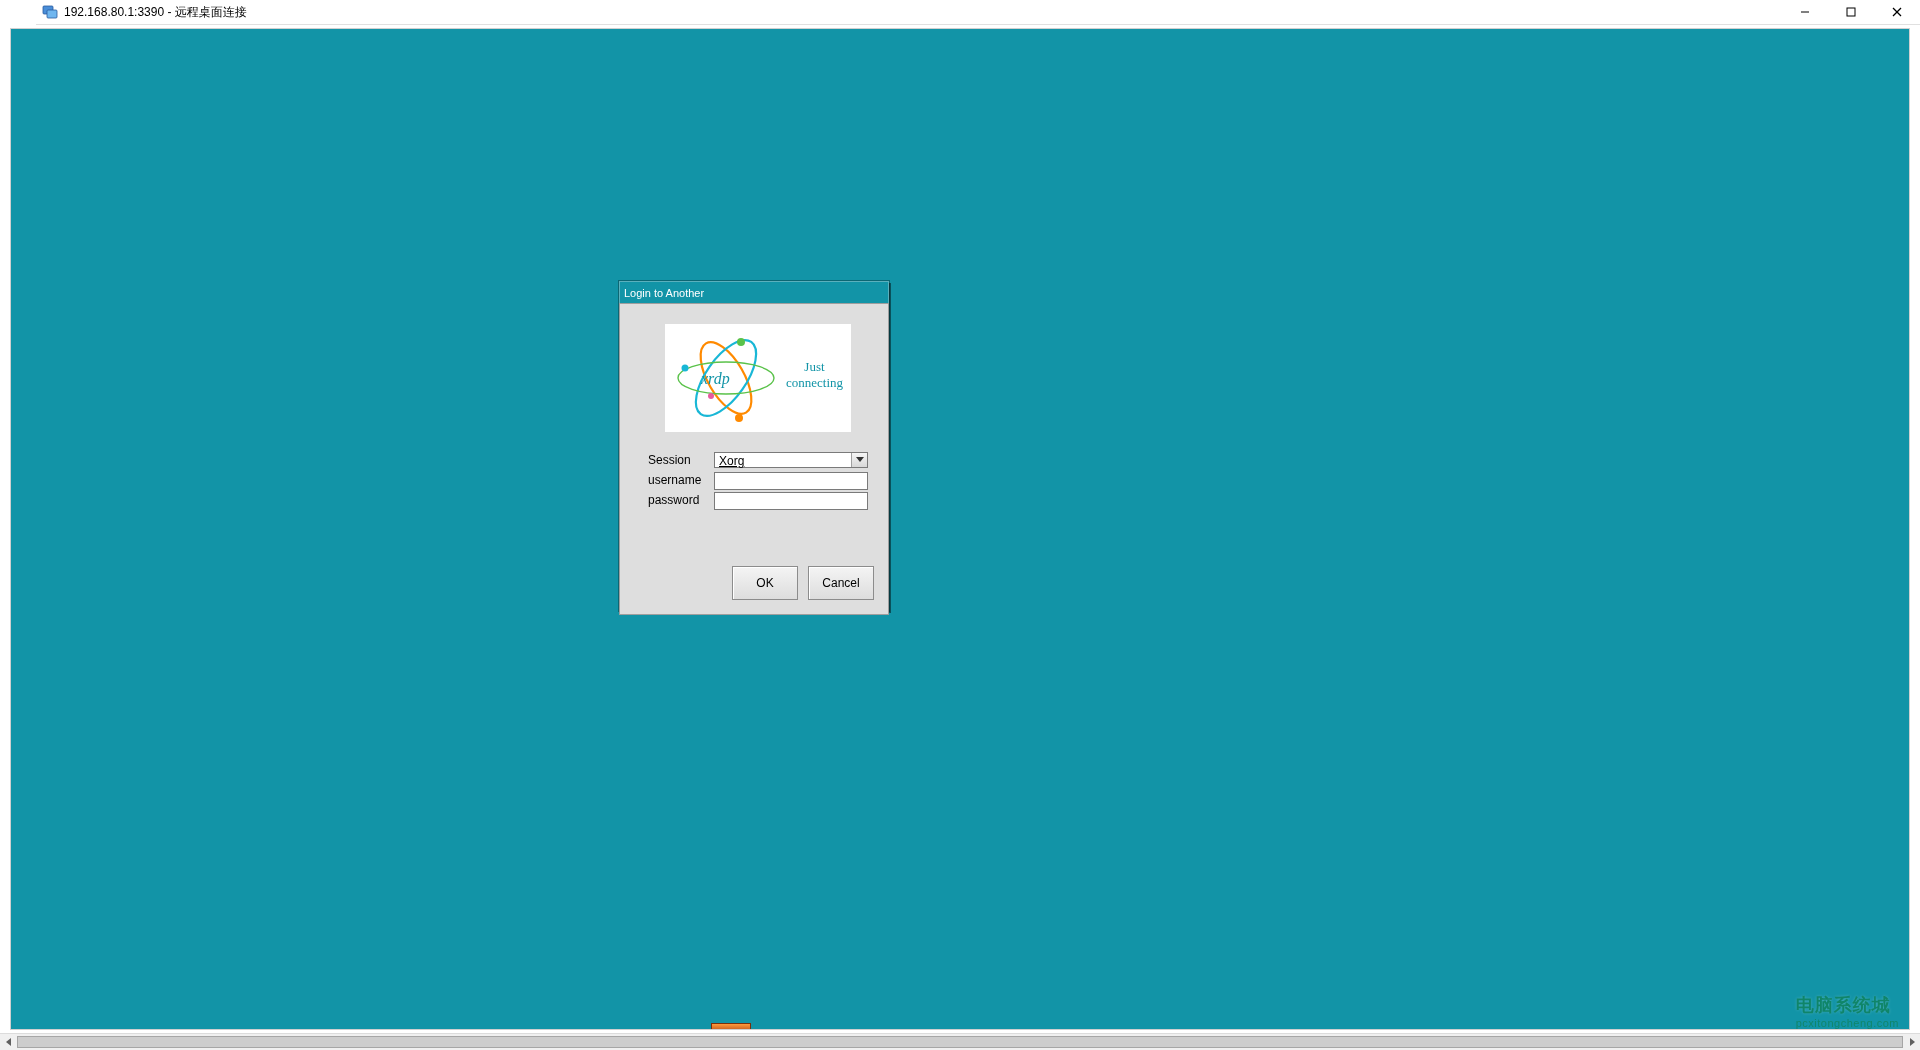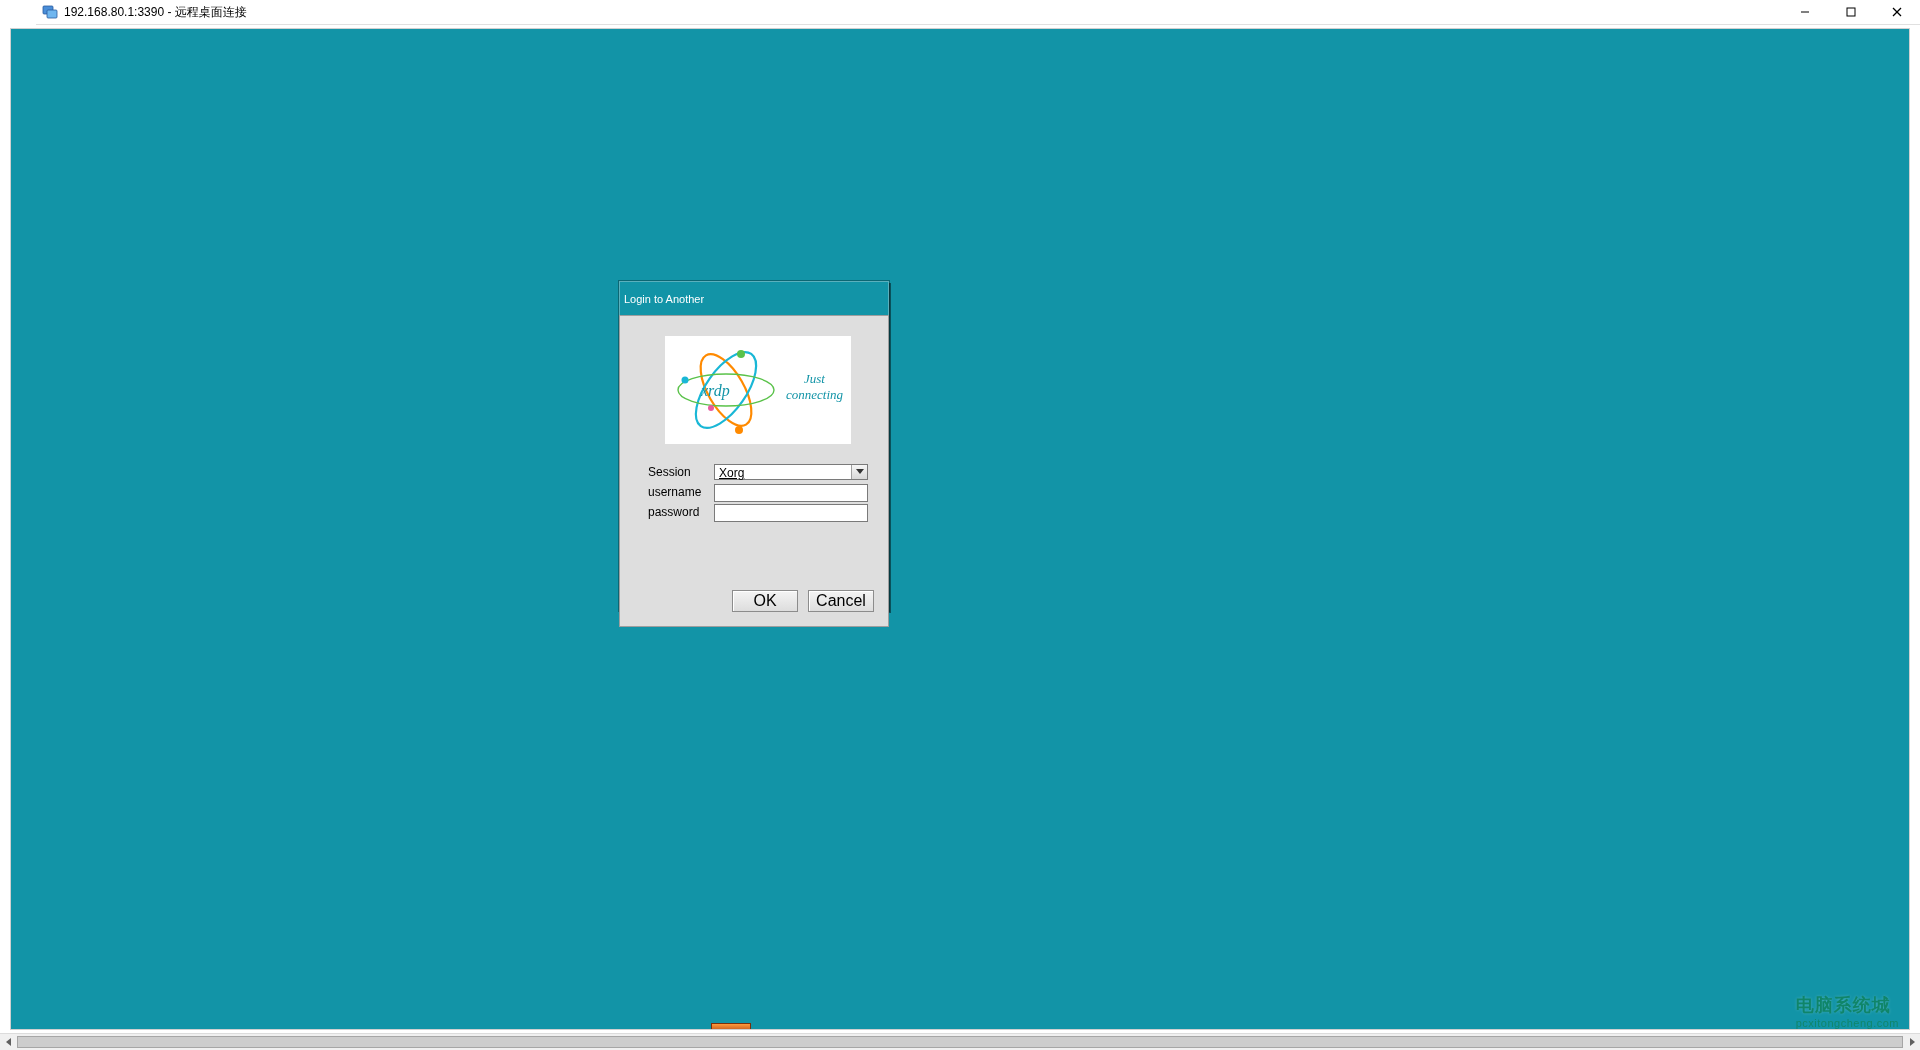--- a/index.html
+++ b/index.html
@@ -79,21 +79,21 @@
   }
 
   
   .login-dialog {
     position: absolute;
     left: 608px; top: 252px;
     width: 270px; height: 330px;
     box-shadow: 2px 2px 0 rgba(0,0,0,0.45), 0 0 0 1px rgba(0,0,0,0.3);
   }
   .login-titlebar {
-    height: 34px;
+    height: 22px;
     background: #1294a7;
     color: #ffffff;
     font-size: 11px;
     display:flex; align-items:center;
     padding: 0 4px;
     border: 1px solid #5ab0bd;
     border-bottom: none;
   }
   .login-body {
     height: calc(100% - 18px);
@@ -104,21 +104,20 @@
   }
   .logo-box {
     width: 186px; height: 108px;
     margin: 0 auto 20px auto;
     background: #ffffff;
     position: relative;
   }
   .logo-box .tagline {
     position:absolute; right: 8px; top: 35px;
     font-family: Georgia, 'Times New Roman', serif;
-    font-style: italic;
     color: #1294a7;
     font-size: 13px;
     line-height: 1.25;
     text-align:center;
   }
   .logo-box .swirl {
     position:absolute; left: 6px; top: 4px;
     width: 110px; height: 100px;
   }
   .logo-label {
@@ -169,24 +168,24 @@
     line-height: 16px;
     outline: none;
   }
 
   .button-row {
     position:absolute;
     right: 14px; bottom: 14px;
     display:flex; gap: 10px;
   }
   .dlg-btn {
-    min-width: 66px; height: 22px;
+    min-width: 66px; height: 34px;
     background: linear-gradient(#f4f4f4,#ddd);
     border: 1px solid #8c8c8c;
-    font-size: 16px;
+    font-size: 12px;
     display:flex; align-items:center; justify-content:center;
     box-shadow: inset 1px 1px 0 #fff;
   }
 
   
   .watermark {
     position:absolute;
     right: 10px; bottom: 0;
     opacity: 0.55;
   }

